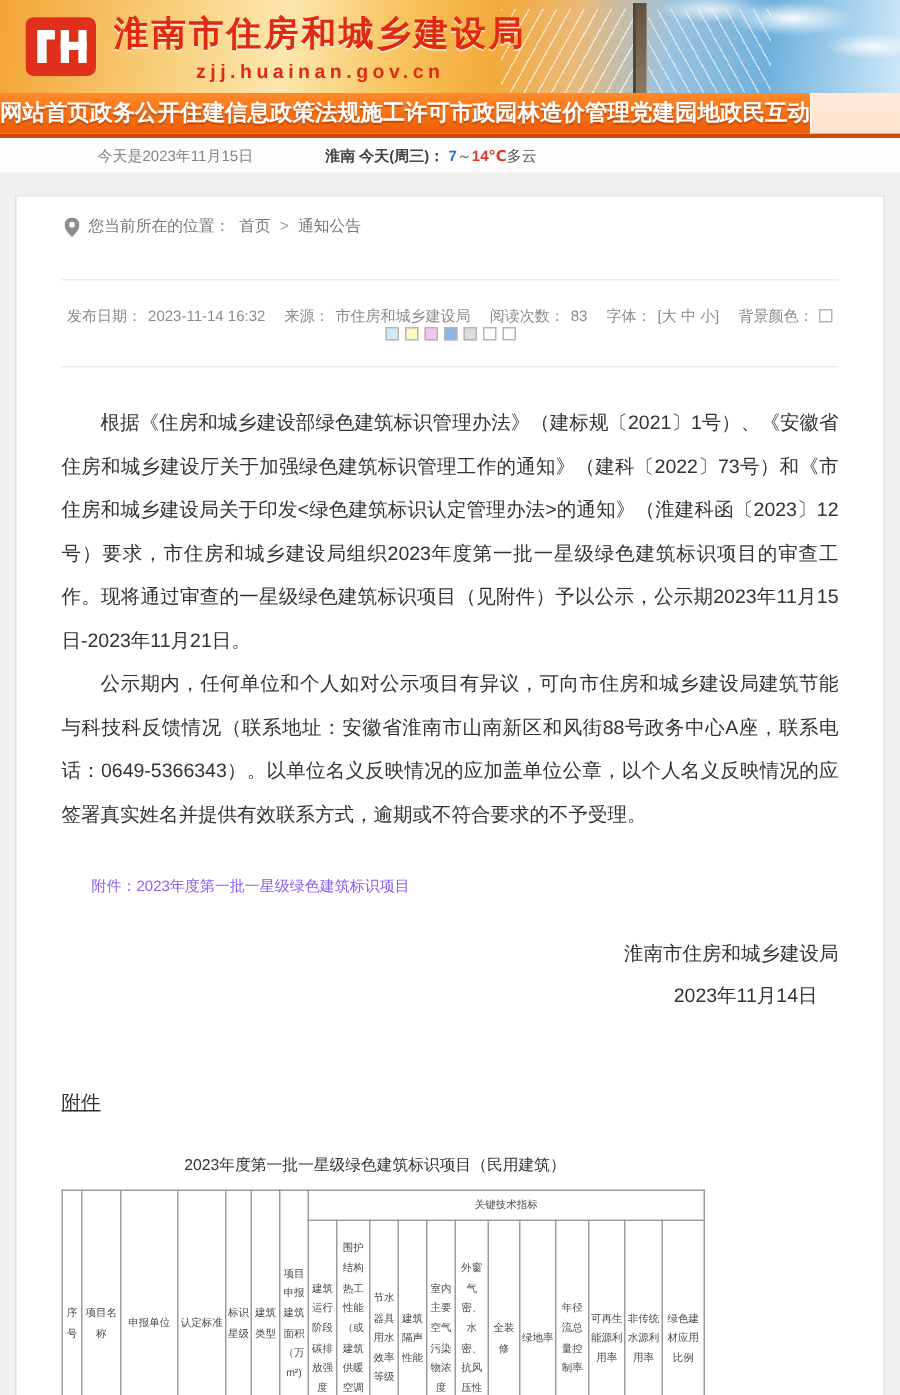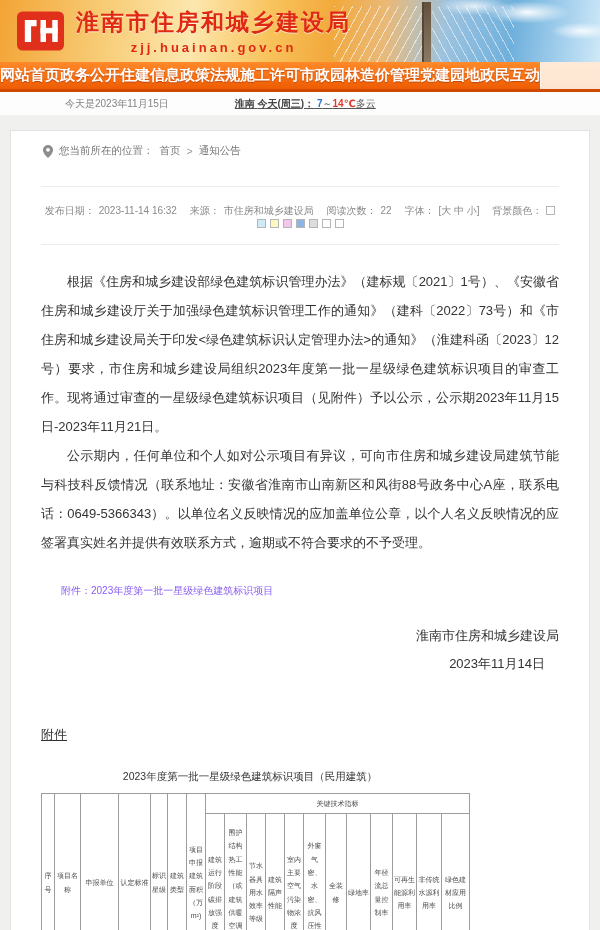--- a/index.html
+++ b/index.html
@@ -33,21 +33,21 @@
     border-bottom:3px solid #d04900; }
   .nav a { flex:1; display:flex; align-items:center; justify-content:center;
     color:#fff; font-size:15px; font-weight:bold; text-decoration:none;
     text-shadow:0 1px 1px rgba(150,40,0,.55); cursor:pointer; white-space:nowrap; }
   .nav-search { width:128px; flex:none; background:rgba(255,252,246,.85);
     border-left:1px solid rgba(255,255,255,.5); cursor:pointer; }
 
   
   .datebar { height:23px; background:#fdfdfd; display:flex; align-items:center;
     font-size:10px; color:#828282; padding-left:65px; }
-  .weather { margin-left:66px; color:#555;text-decoration:underline; }
+  .weather { margin-left:48px; color:#555; }
   .weather .city,.weather .day { color:#444; font-weight:bold; }
   .temp-low { color:#2a6fd1; font-weight:bold; }
   .temp-high { color:#e03a2f; font-weight:bold; }
   .weather .desc { color:#555; }
 
   
   .page { padding:15px 10px 0; }
   .card { background:#fff; border:1px solid #e2e2e2; padding:0 30px 30px; min-height:800px; }
 
   .breadcrumb { display:flex; align-items:center; gap:6px; padding:13px 2px 28px;
@@ -139,21 +139,21 @@
       <span>您当前所在的位置：</span>
       <a>首页</a>
       <span class="crumb-sep">&gt;</span>
       <a>通知公告</a>
     </div>
 
 
     <div class="meta">
       <span>发布日期：</span><span>2023-11-14 16:32</span>
       <span class="grp">来源：</span><span>市住房和城乡建设局</span>
-      <span class="grp">阅读次数：</span><span>22</span>
+      <span class="grp">阅读次数：</span><span>83</span>
       <span class="grp">字体：</span><span class="font-controls">[大 中 小]</span>
       <span class="grp">背景颜色：</span><span class="swatch" style="background: rgb(255, 255, 255);"></span><span class="swatch" style="background: rgb(207, 233, 248);"></span><span class="swatch" style="background: rgb(253, 249, 196);"></span><span class="swatch" style="background: rgb(243, 198, 236);"></span><span class="swatch" style="background: rgb(140, 180, 230);"></span><span class="swatch" style="background: rgb(220, 220, 220);"></span><span class="swatch" style="background: rgb(255, 255, 255);"></span><span class="swatch" style="background: rgb(255, 255, 255);"></span>
     </div>
 
     <div class="body-text">
       <p>根据《住房和城乡建设部绿色建筑标识管理办法》（建标规〔2021〕1号）、《安徽省住房和城乡建设厅关于加强绿色建筑标识管理工作的通知》（建科〔2022〕73号）和《市住房和城乡建设局关于印发&lt;绿色建筑标识认定管理办法&gt;的通知》（淮建科函〔2023〕12号）要求，市住房和城乡建设局组织2023年度第一批一星级绿色建筑标识项目的审查工作。现将通过审查的一星级绿色建筑标识项目（见附件）予以公示，公示期2023年11月15日-2023年11月21日。</p>
       <p>公示期内，任何单位和个人如对公示项目有异议，可向市住房和城乡建设局建筑节能与科技科反馈情况（联系地址：安徽省淮南市山南新区和风街88号政务中心A座，联系电话：0649-5366343）。以单位名义反映情况的应加盖单位公章，以个人名义反映情况的应签署真实姓名并提供有效联系方式，逾期或不符合要求的不予受理。</p>
     </div>
 
     <div class="attach-line">附件：2023年度第一批一星级绿色建筑标识项目</div>

